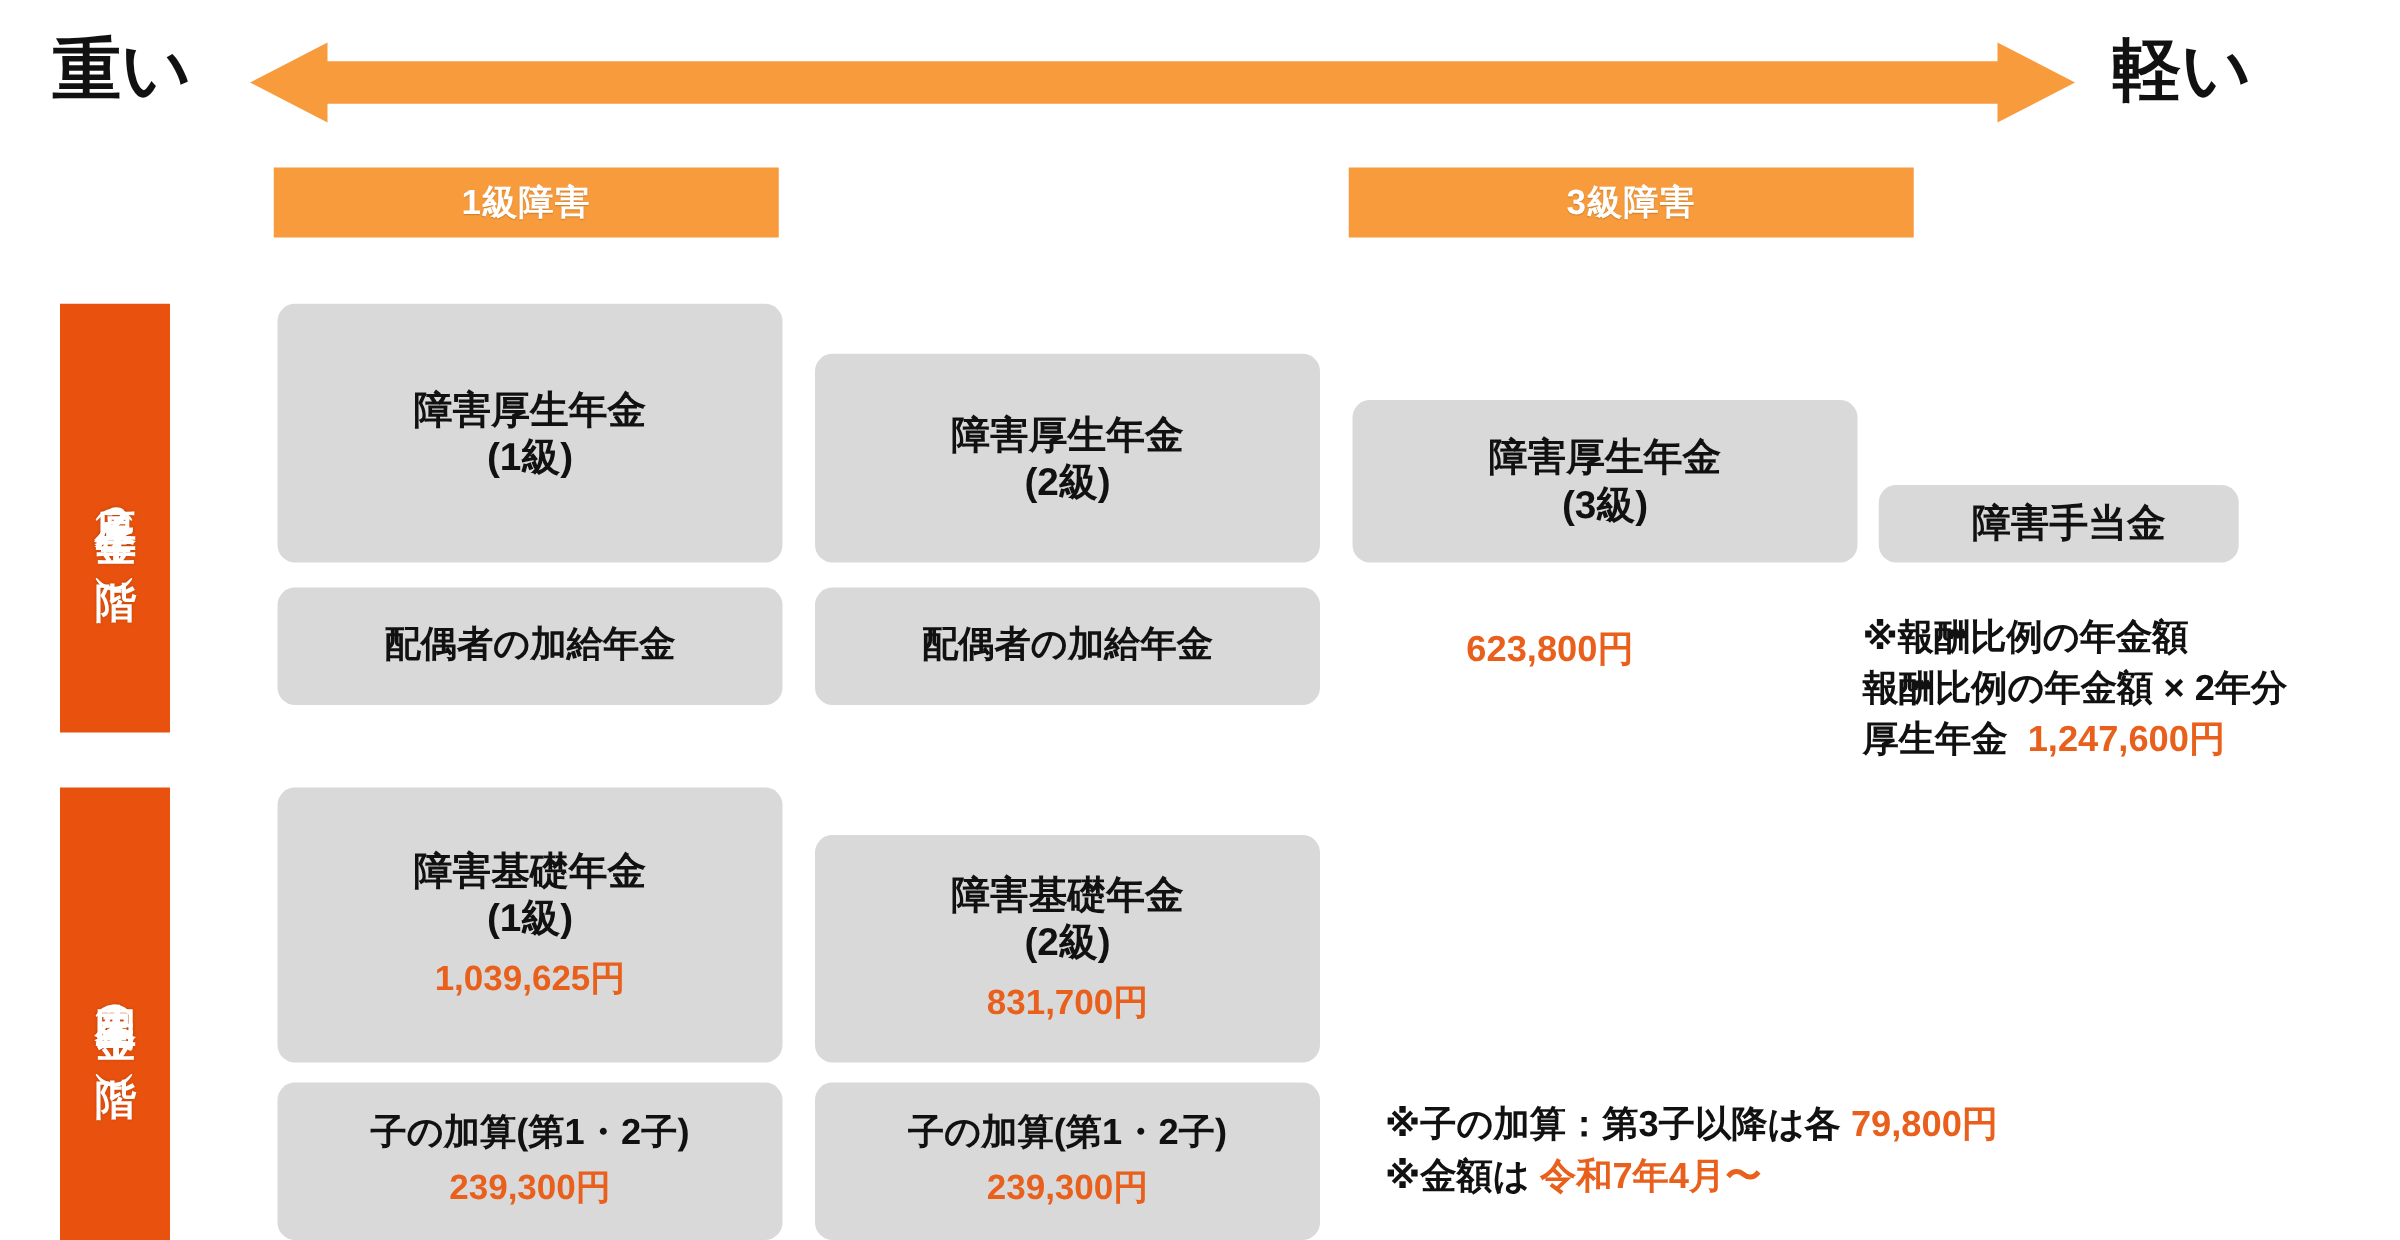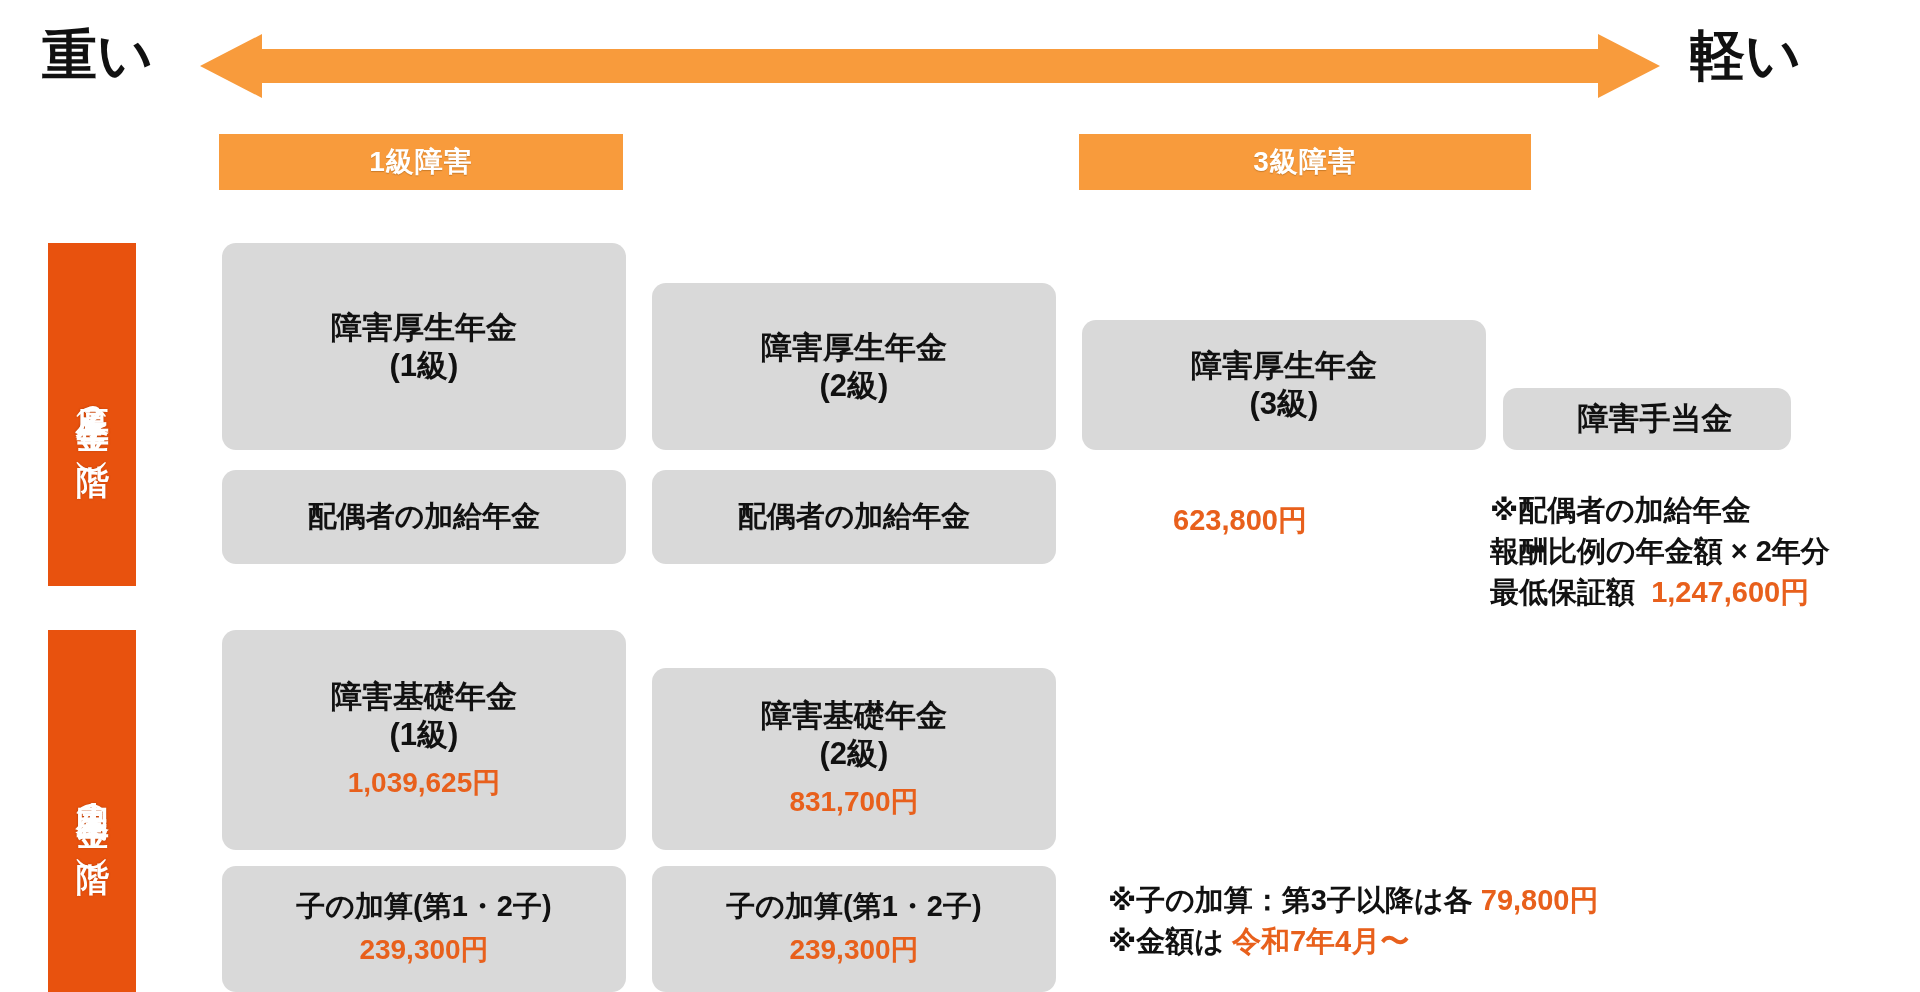--- a/index.html
+++ b/index.html
@@ -122,23 +122,23 @@
 
   <div class="note n28 center" style="left:1090px;top:500px;width:300px;">
     <div class="o">623,800円</div>
   </div>
 
   <div class="card" style="left:1503px;top:388px;width:288px;height:62px;padding-left:24px;">
     <div class="title t30">障害手当金</div>
   </div>
 
   <div class="note n28" style="left:1490px;top:490px;">
-    <div>※配偶者の加給年金</div>
+    <div>※報酬比例の年金額</div>
     <div>報酬比例の年金額 × 2年分</div>
-    <div><span>最低保証額</span><span>&nbsp;&nbsp;</span><span class="o">1,247,600円</span></div>
+    <div><span>厚生年金</span><span>&nbsp;&nbsp;</span><span class="o">1,247,600円</span></div>
   </div>
 
   <div class="card" style="left:222px;top:630px;width:404px;height:220px;">
     <div class="title t30">障害基礎年金</div>
     <div class="sub t30">(1級)</div>
     <div class="amt a27">1,039,625円</div>
   </div>
 
   <div class="card" style="left:222px;top:866px;width:404px;height:126px;">
     <div class="title t28">子の加算(第1・2子)</div>

